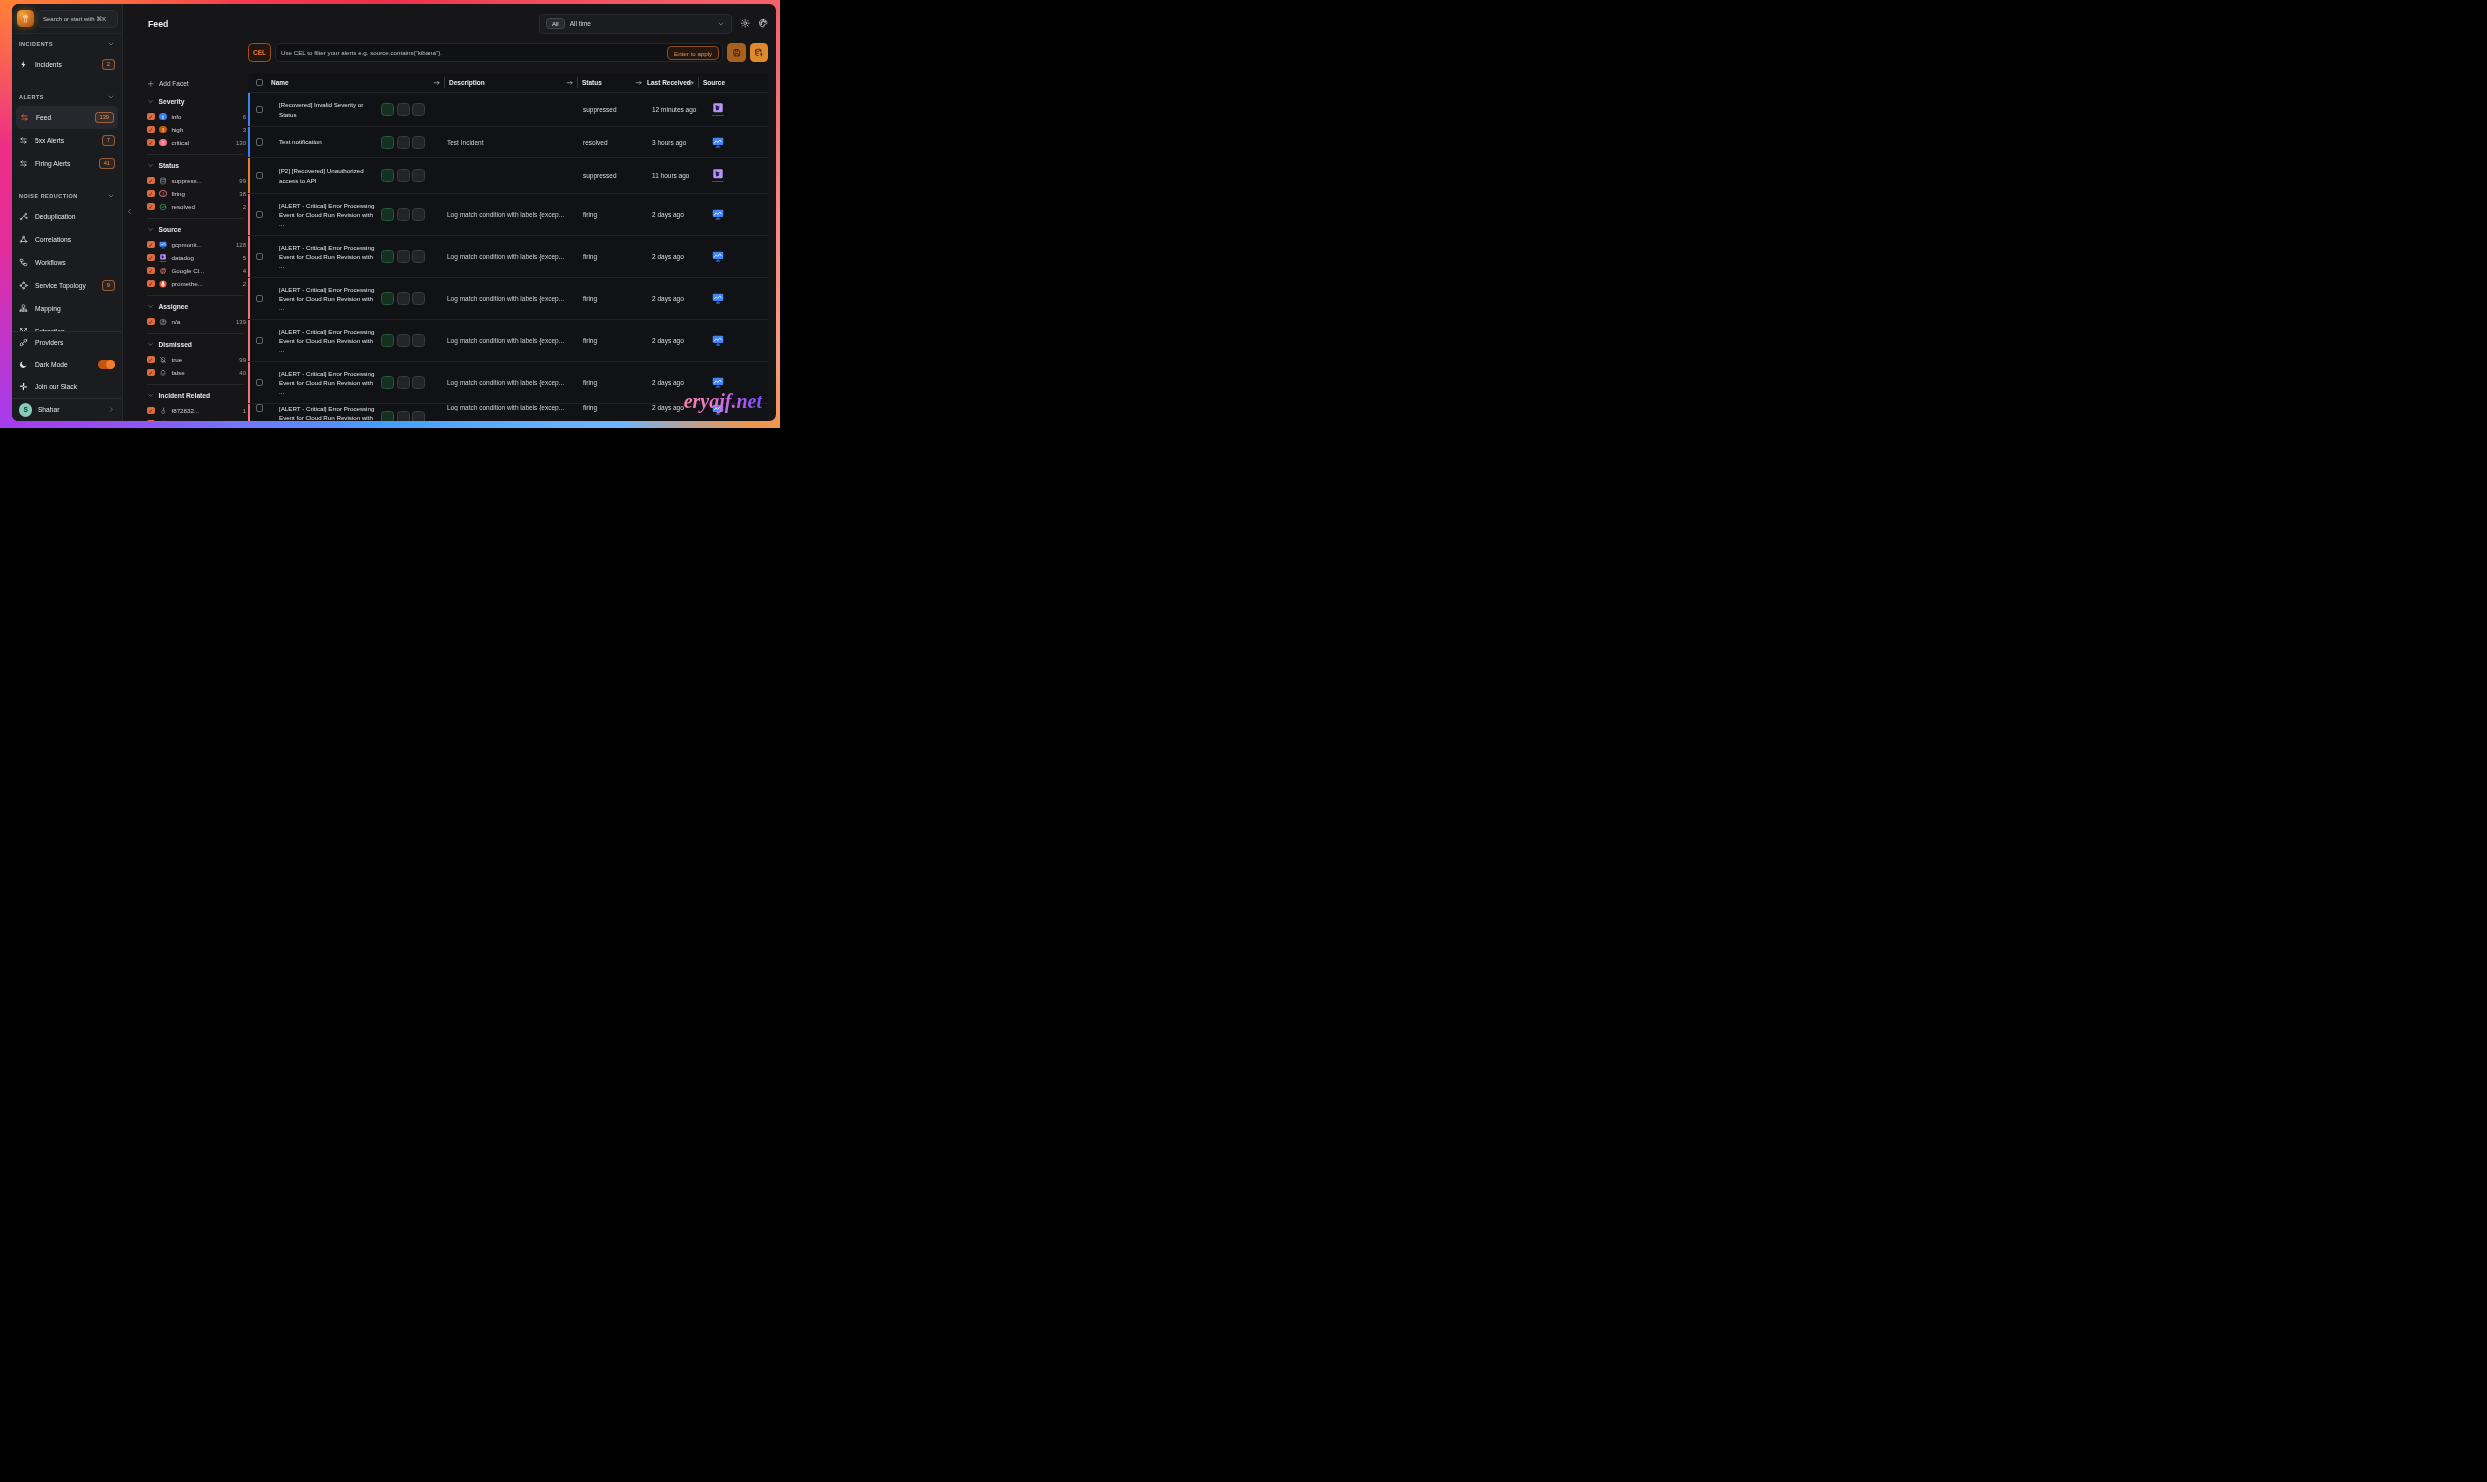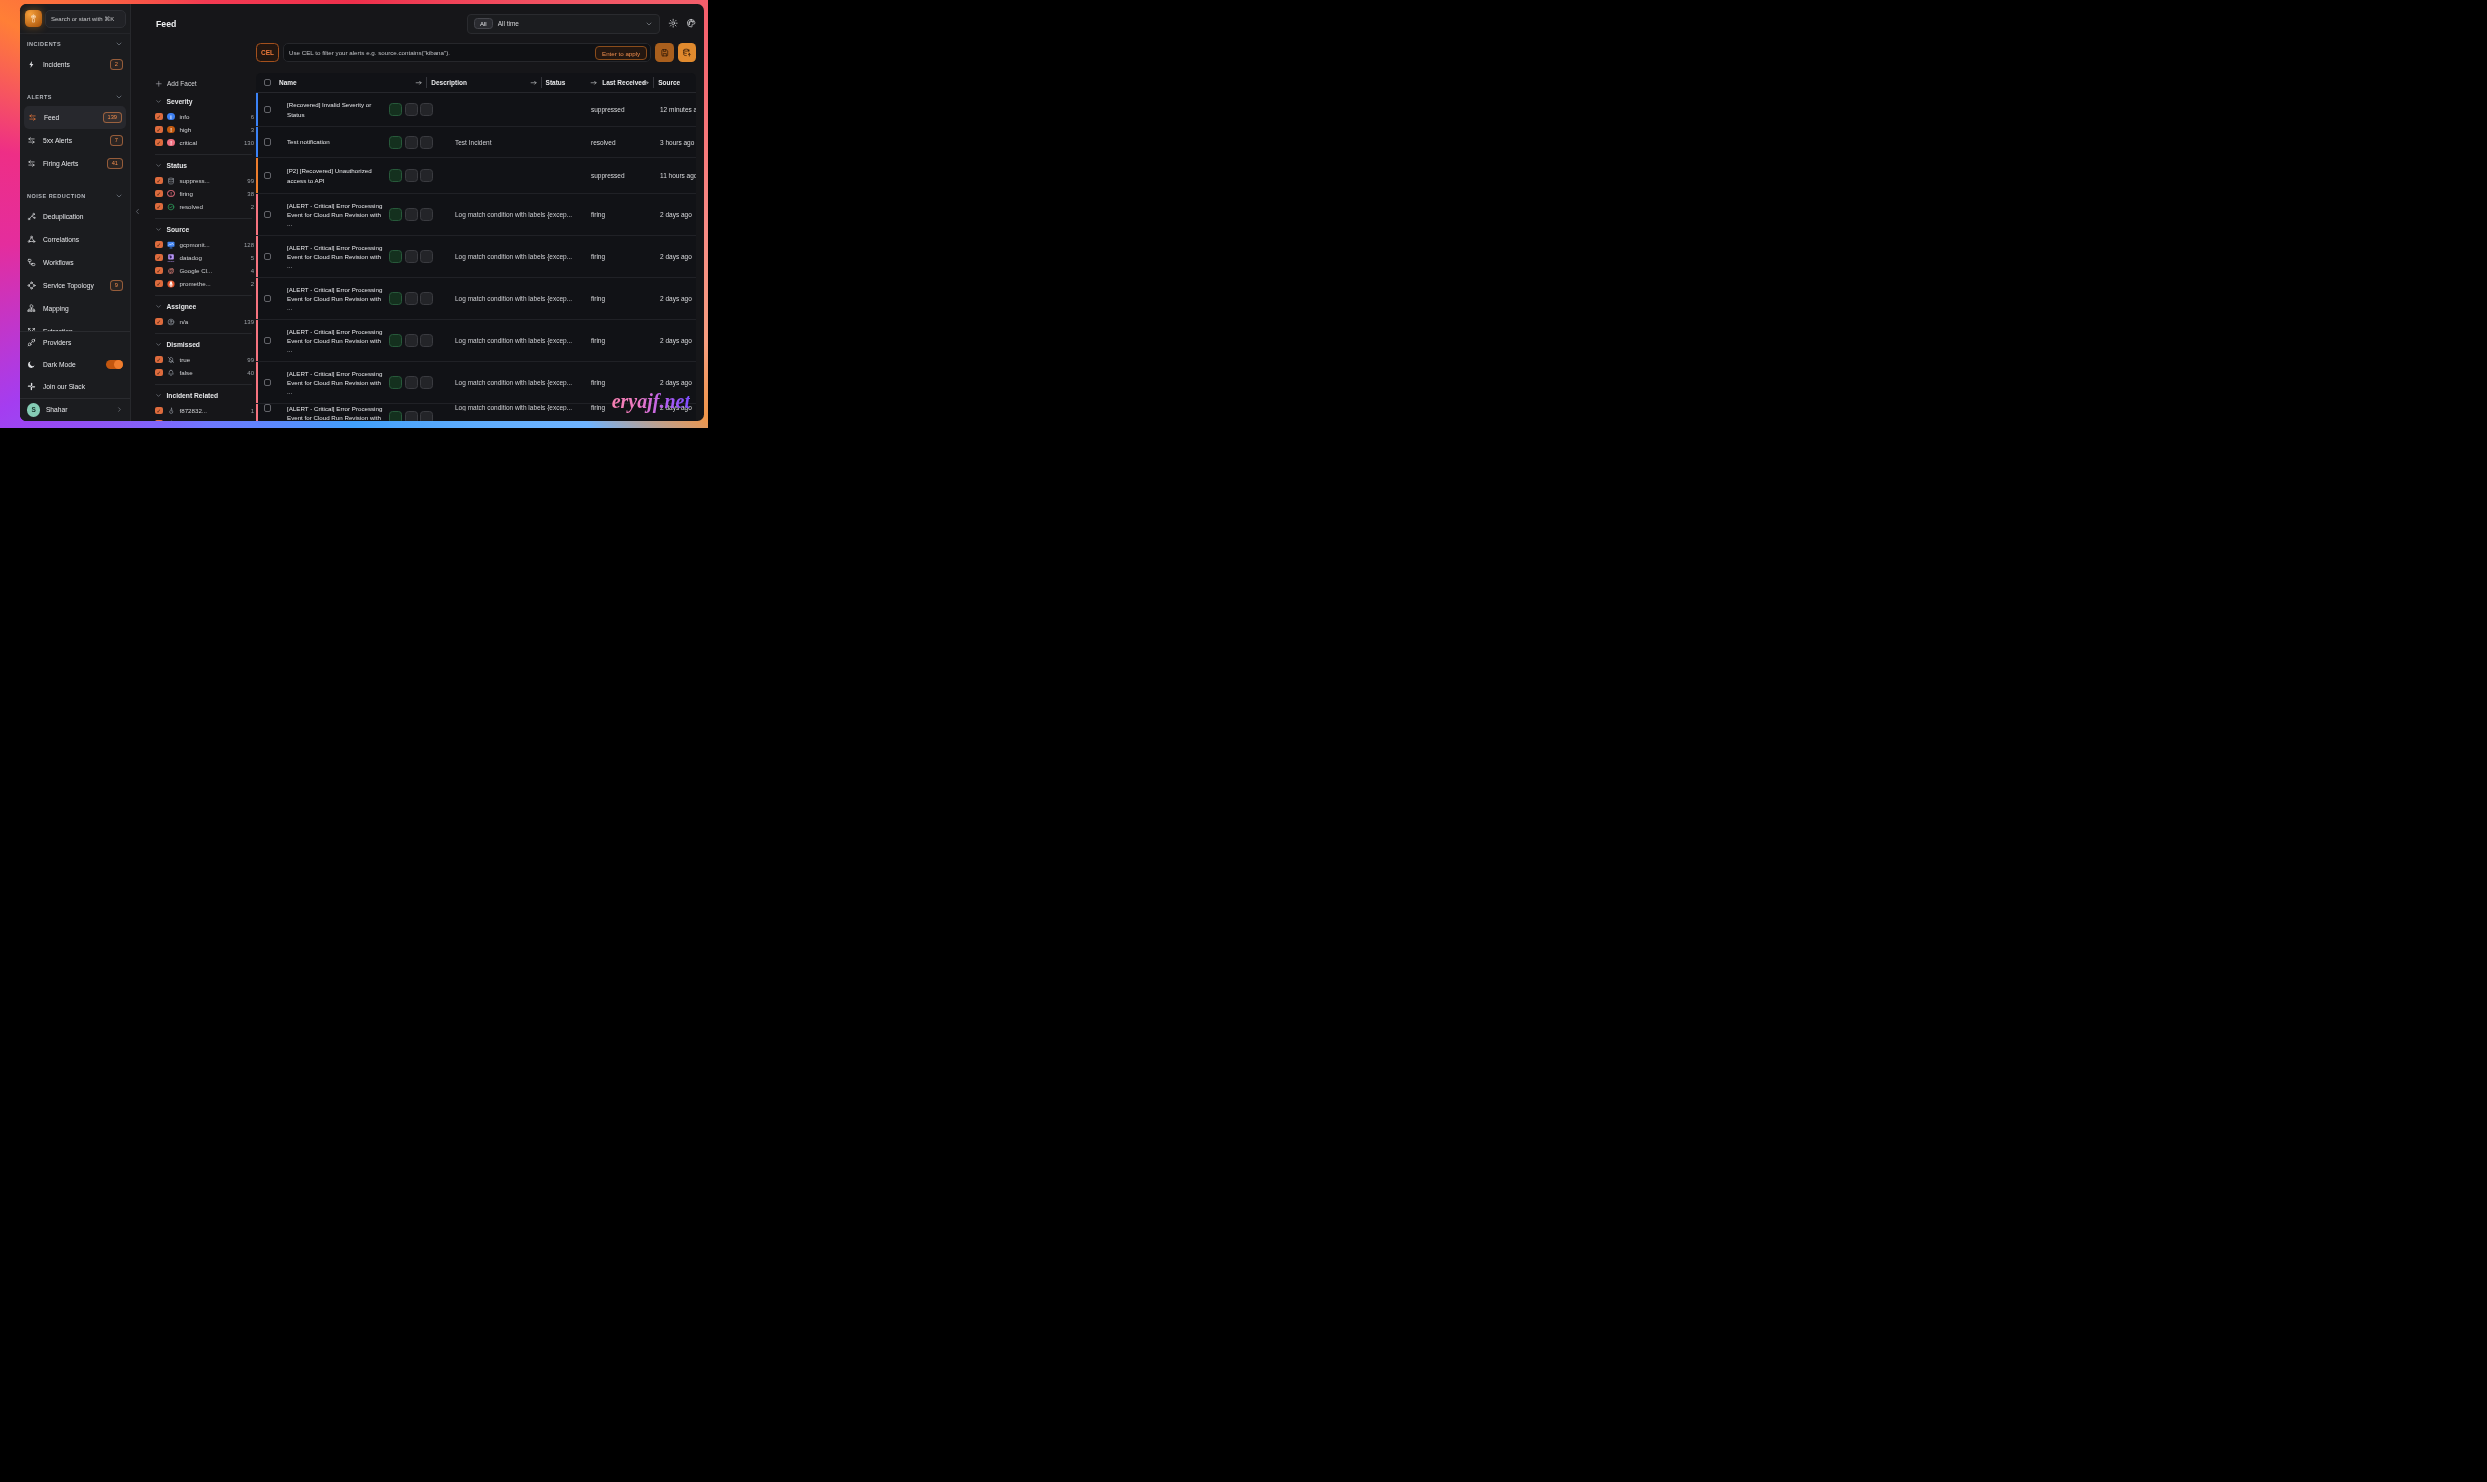--- a/index.html
+++ b/index.html
@@ -1,17 +1,17 @@
 <!DOCTYPE html>
 <html style="font-size:8px"><head>
 <meta charset="utf-8">
 <style>
   * { box-sizing: border-box; margin: 0; padding: 0; }
   body { font-family: "Liberation Sans", "DejaVu Sans", sans-serif; background:#000; -webkit-font-smoothing:antialiased; }
-  .frame { width:708px; height:428px; position:relative; padding:4px 4px 7px 20px;
+  .frame { width:780px; height:428px; position:relative; padding:4px 4px 7px 12px;
     background: conic-gradient(from 0deg at 50% 50%,
       #ee2f4b 0deg,#f4606c 61deg,#f88a84 92deg,#f79d7f 110deg,#ef9549 120deg,
       #6fb4ff 132deg,#41a0fb 180deg,#6f78ff 215deg,#a43df0 241deg,#e42d9d 265deg,
       #ee2e86 280deg,#ff7f36 299deg,#f43a52 325deg,#ee2f4b 360deg); }
   .app { position:relative; width:100%; height:100%; background:#161619; border-radius:6.5px; display:flex; overflow:hidden; }
 
   
   .sidebar { width:111px; background:#1b1c1f; border-right:0.5px solid #27282c; position:relative; flex-shrink:0; }
   .side-top { height:30px; display:flex; align-items:center; padding:0 4px 0 5px; gap:3px; border-bottom:0.5px solid #242529; }
   .logo { width:17px; height:17px; border-radius:4.5px; flex-shrink:0;

